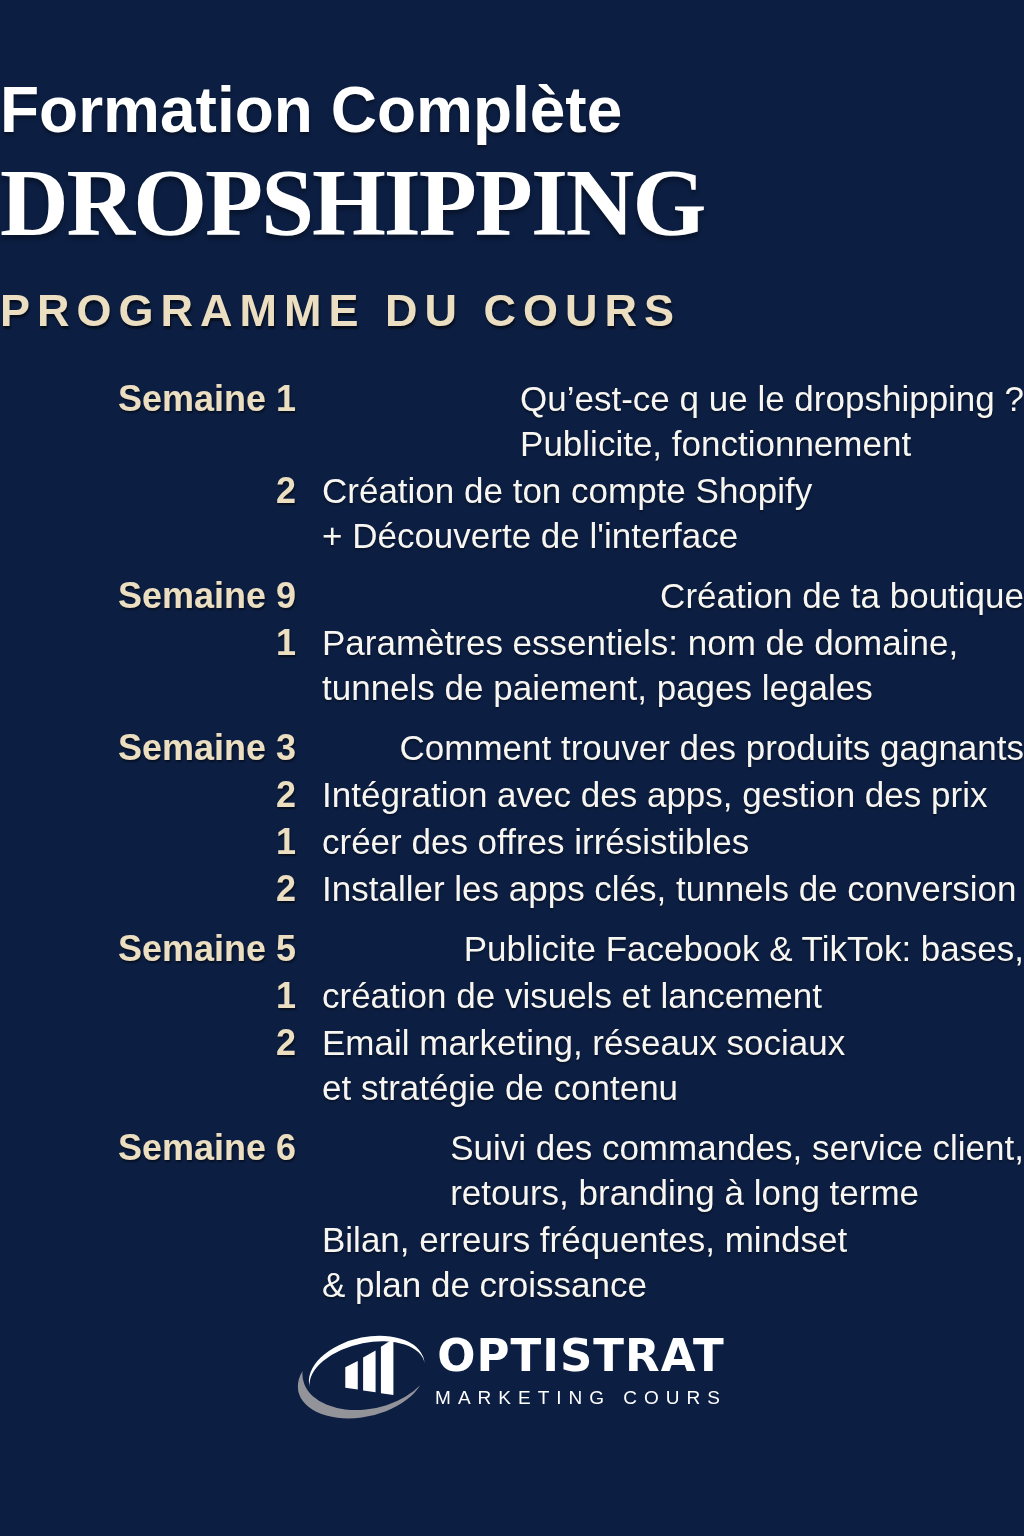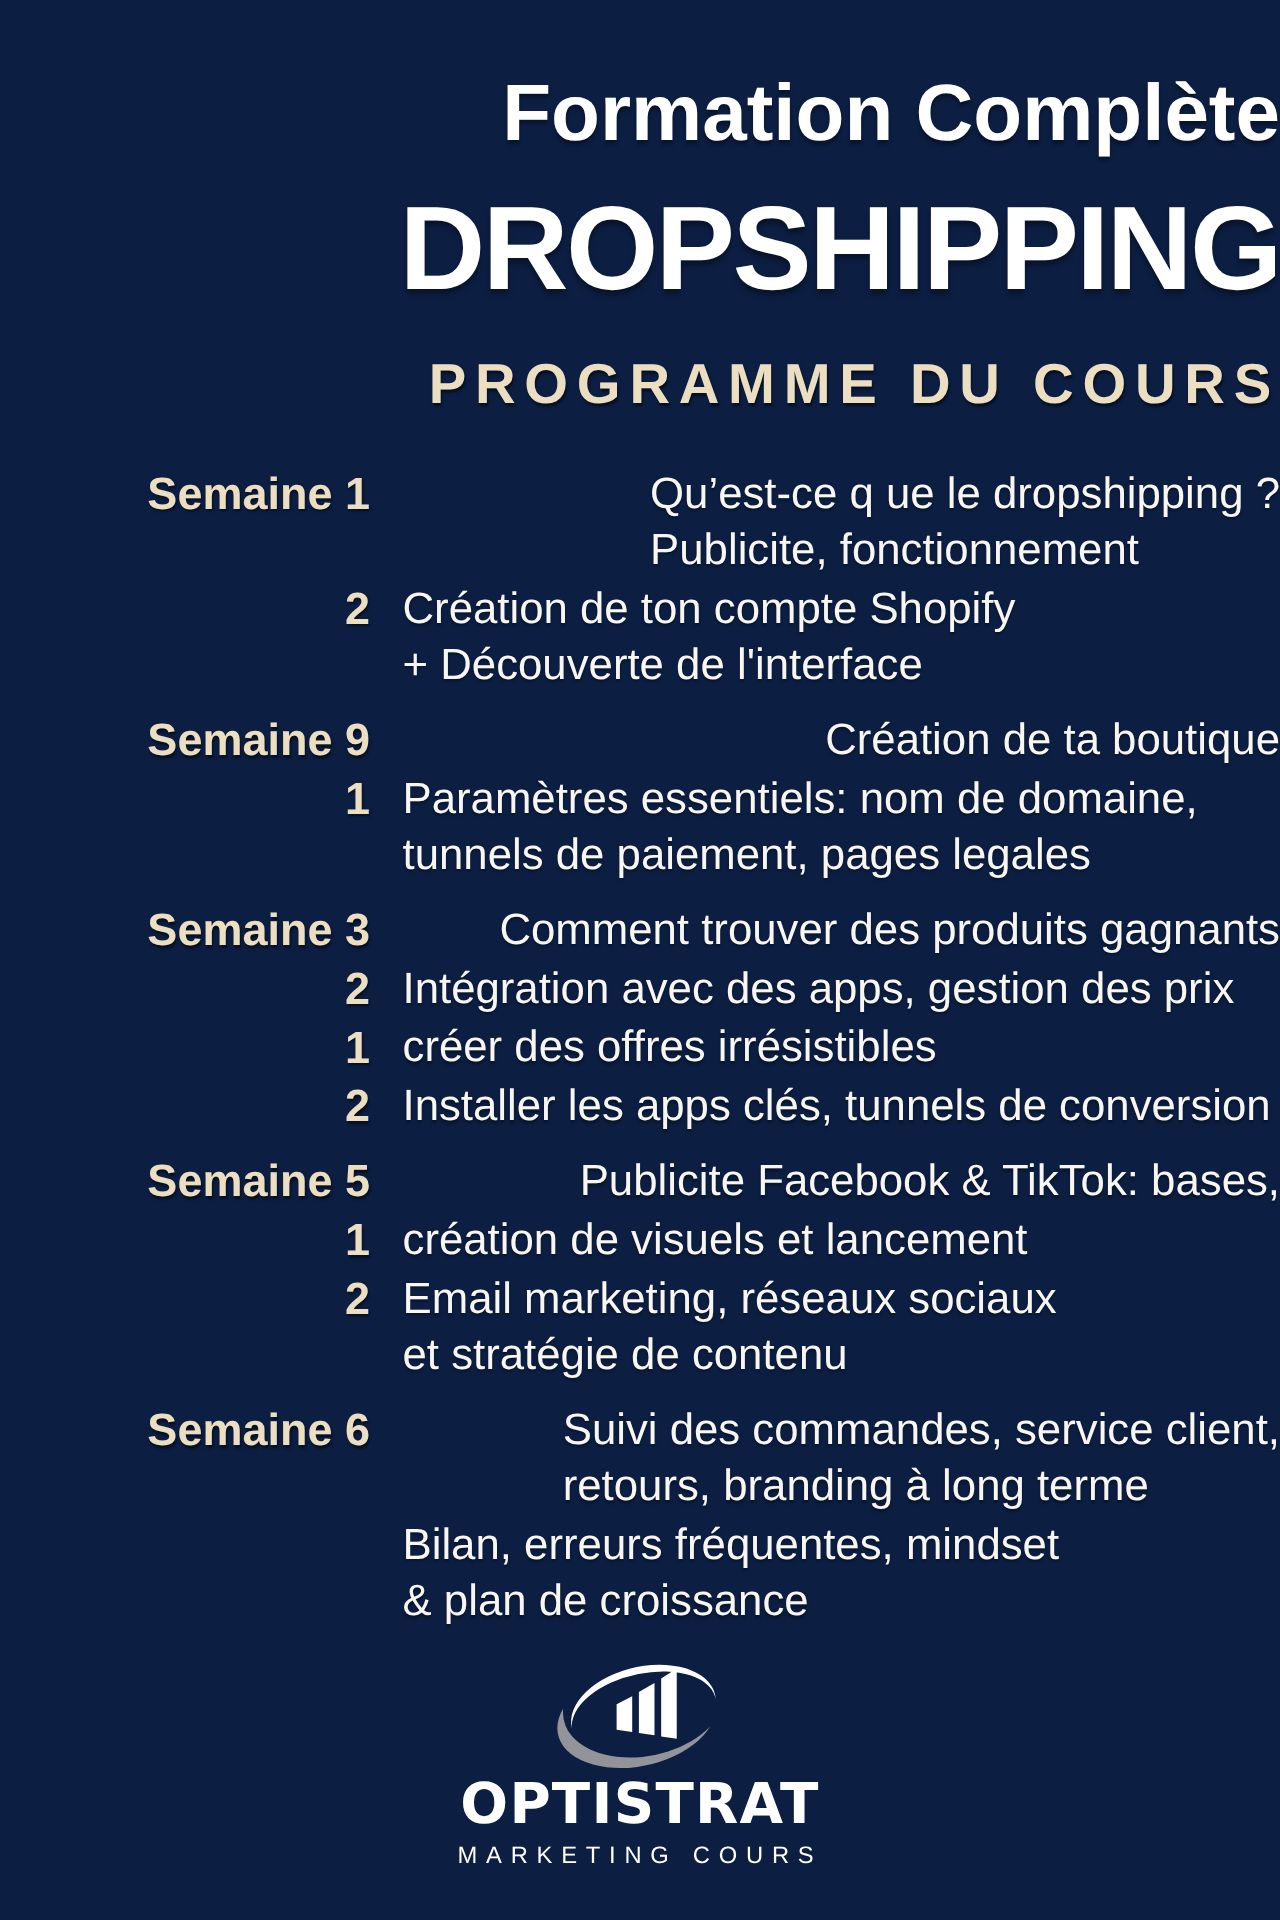--- a/index.html
+++ b/index.html
@@ -5,29 +5,29 @@
   html,body{margin:0;padding:0;background:#0c1e42;}
   .poster{
     position:relative;
     width:1024px;height:1536px;
     background:#0c1e42;
     overflow:hidden;
     font-family:"Liberation Sans",sans-serif;
     -webkit-font-smoothing:antialiased;
   }
   
-  .header{text-align:right;padding-top:52px;}
+  .header{text-align:left;padding-top:72px;}
   .subtitle{
     color:#ffffff;font-size:64px;font-weight:700;line-height:76px;
     text-shadow:0 3px 3px rgba(0,0,0,0.35);
   }
   .main-title{
     color:#ffffff;font-size:95px;font-weight:800;line-height:106px;
-    letter-spacing:-2px;margin-top:18px;
-    font-family:Liberation Sans, sans-serif;
+    letter-spacing:-2px;margin-top:2px;
+    font-family:Liberation Serif, serif;
     text-shadow:0 4px 4px rgba(0,0,0,0.35);
   }
   .section-title{
     color:#ecdec1;font-size:45px;font-weight:700;line-height:54px;
     letter-spacing:7px;margin-top:28px;
     text-shadow:1px 3px 2px rgba(0,0,0,0.5);
   }
   
   .program{margin-top:38px;}
   .row{display:flex;margin-top:2px;}
@@ -39,21 +39,21 @@
     text-shadow:1px 2px 2px rgba(0,0,0,0.5);
   }
   .row-lines{
     padding-left:26px;
     color:#f8f6f1;font-size:35px;font-weight:400;line-height:45px;
     text-shadow:0 2px 2px rgba(0,0,0,0.35);
   }
   
   .footer{
     margin-top:14px;
-    display:flex;justify-content:center;align-items:center;gap:4px;flex-direction:column;
+    display:flex;justify-content:center;align-items:center;gap:4px;
   }
   .logo-icon{flex:none;}
   .brand-text{text-align:center;}
   .brand-name{
     color:#ffffff;font-size:45px;font-weight:800;line-height:48px;
     letter-spacing:1px;
     font-family:"DejaVu Sans","Liberation Sans",sans-serif;
   }
   .brand-tagline{
     color:#ffffff;font-size:19px;font-weight:500;line-height:22px;

